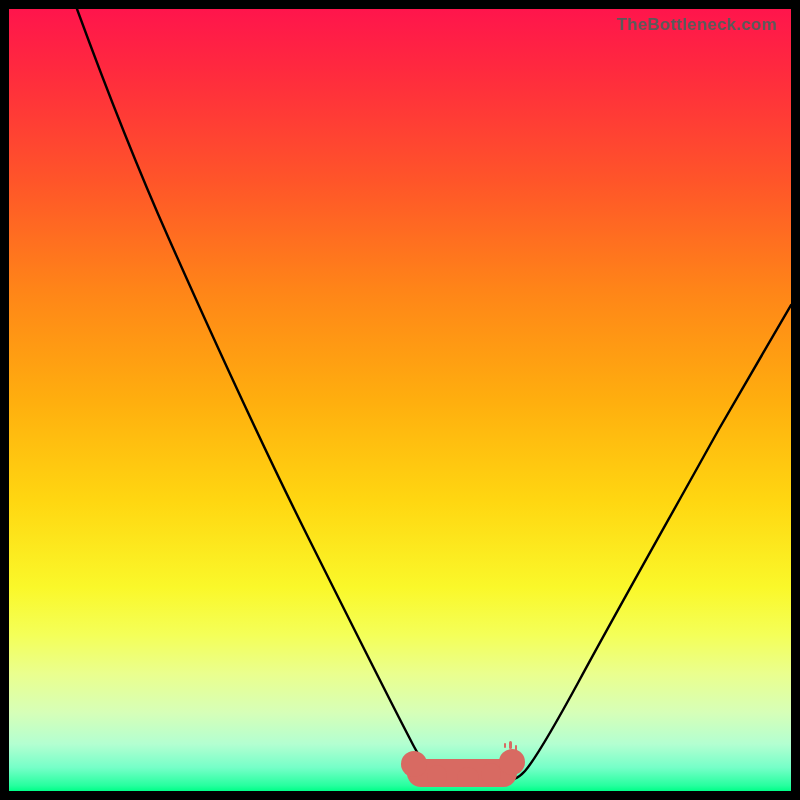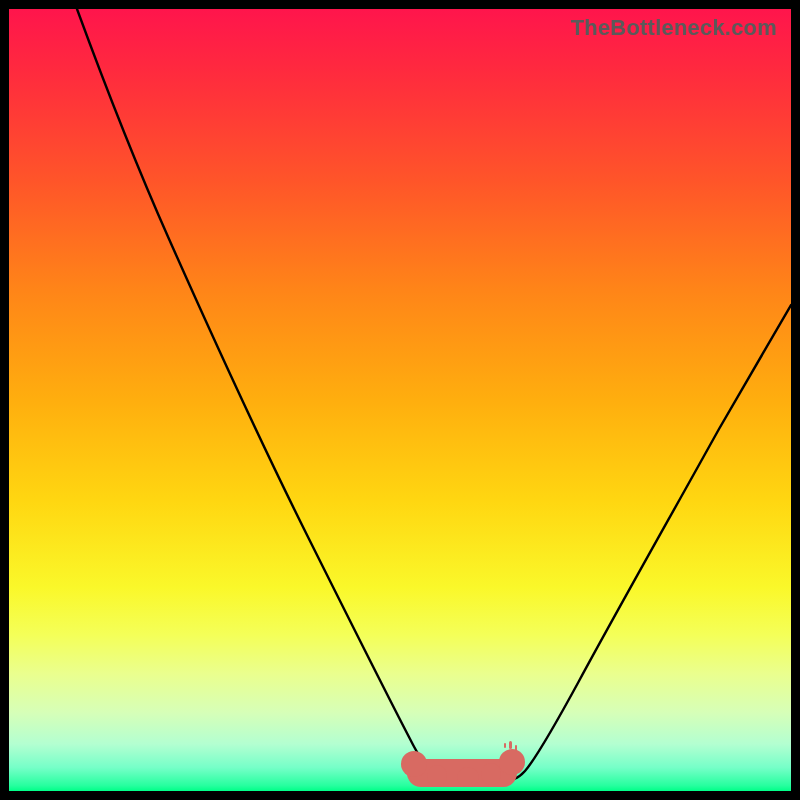--- a/index.html
+++ b/index.html
@@ -32,21 +32,21 @@
         #76ffc8 97%,
         #27ff9f 99.3%,
         #00ff88 100%
       );
   }
   .watermark {
     position: absolute;
     top: 6px;
     right: 14px;
     font-family: Arial, Helvetica, sans-serif;
-    font-size: 22px;
+    font-size: 17px;
     font-weight: 600;
     color: #5a5a5a;
     letter-spacing: 0.2px;
     user-select: none;
   }
   svg.curve {
     position: absolute;
     left: 0;
     top: 0;
   }

